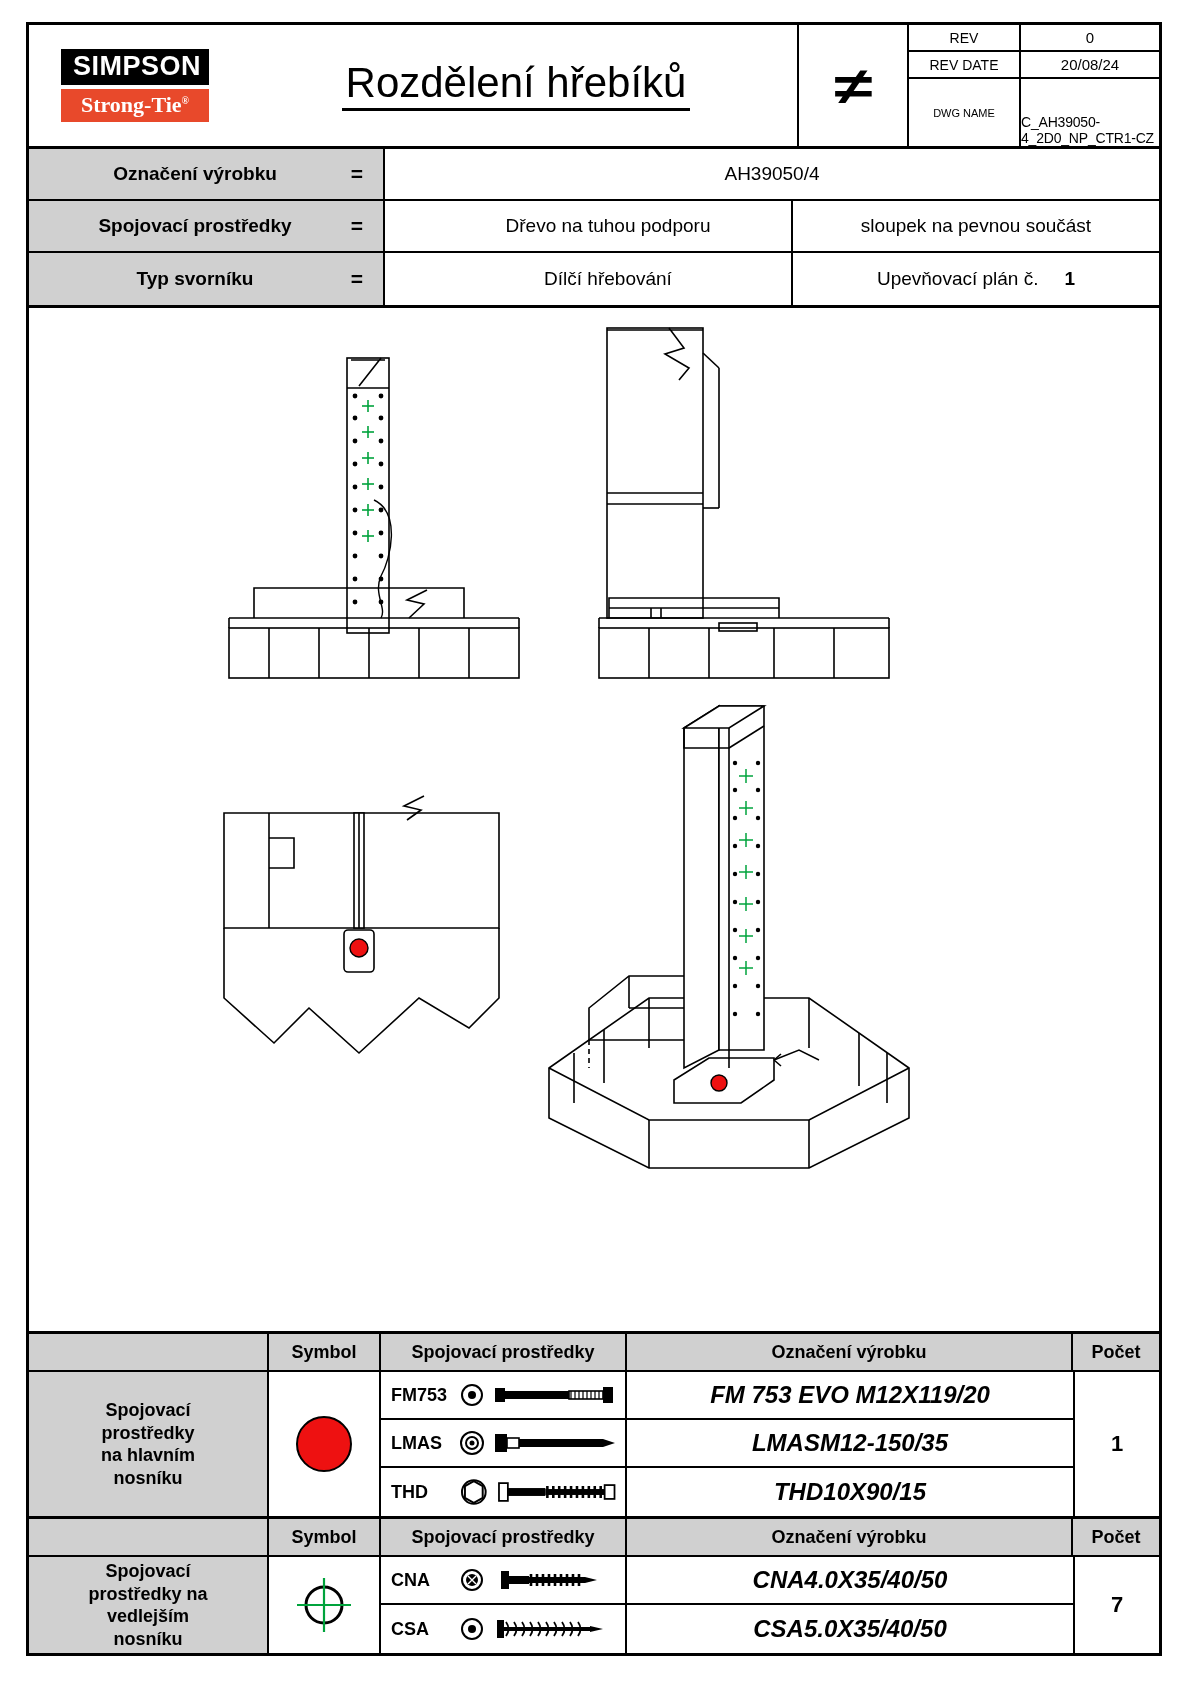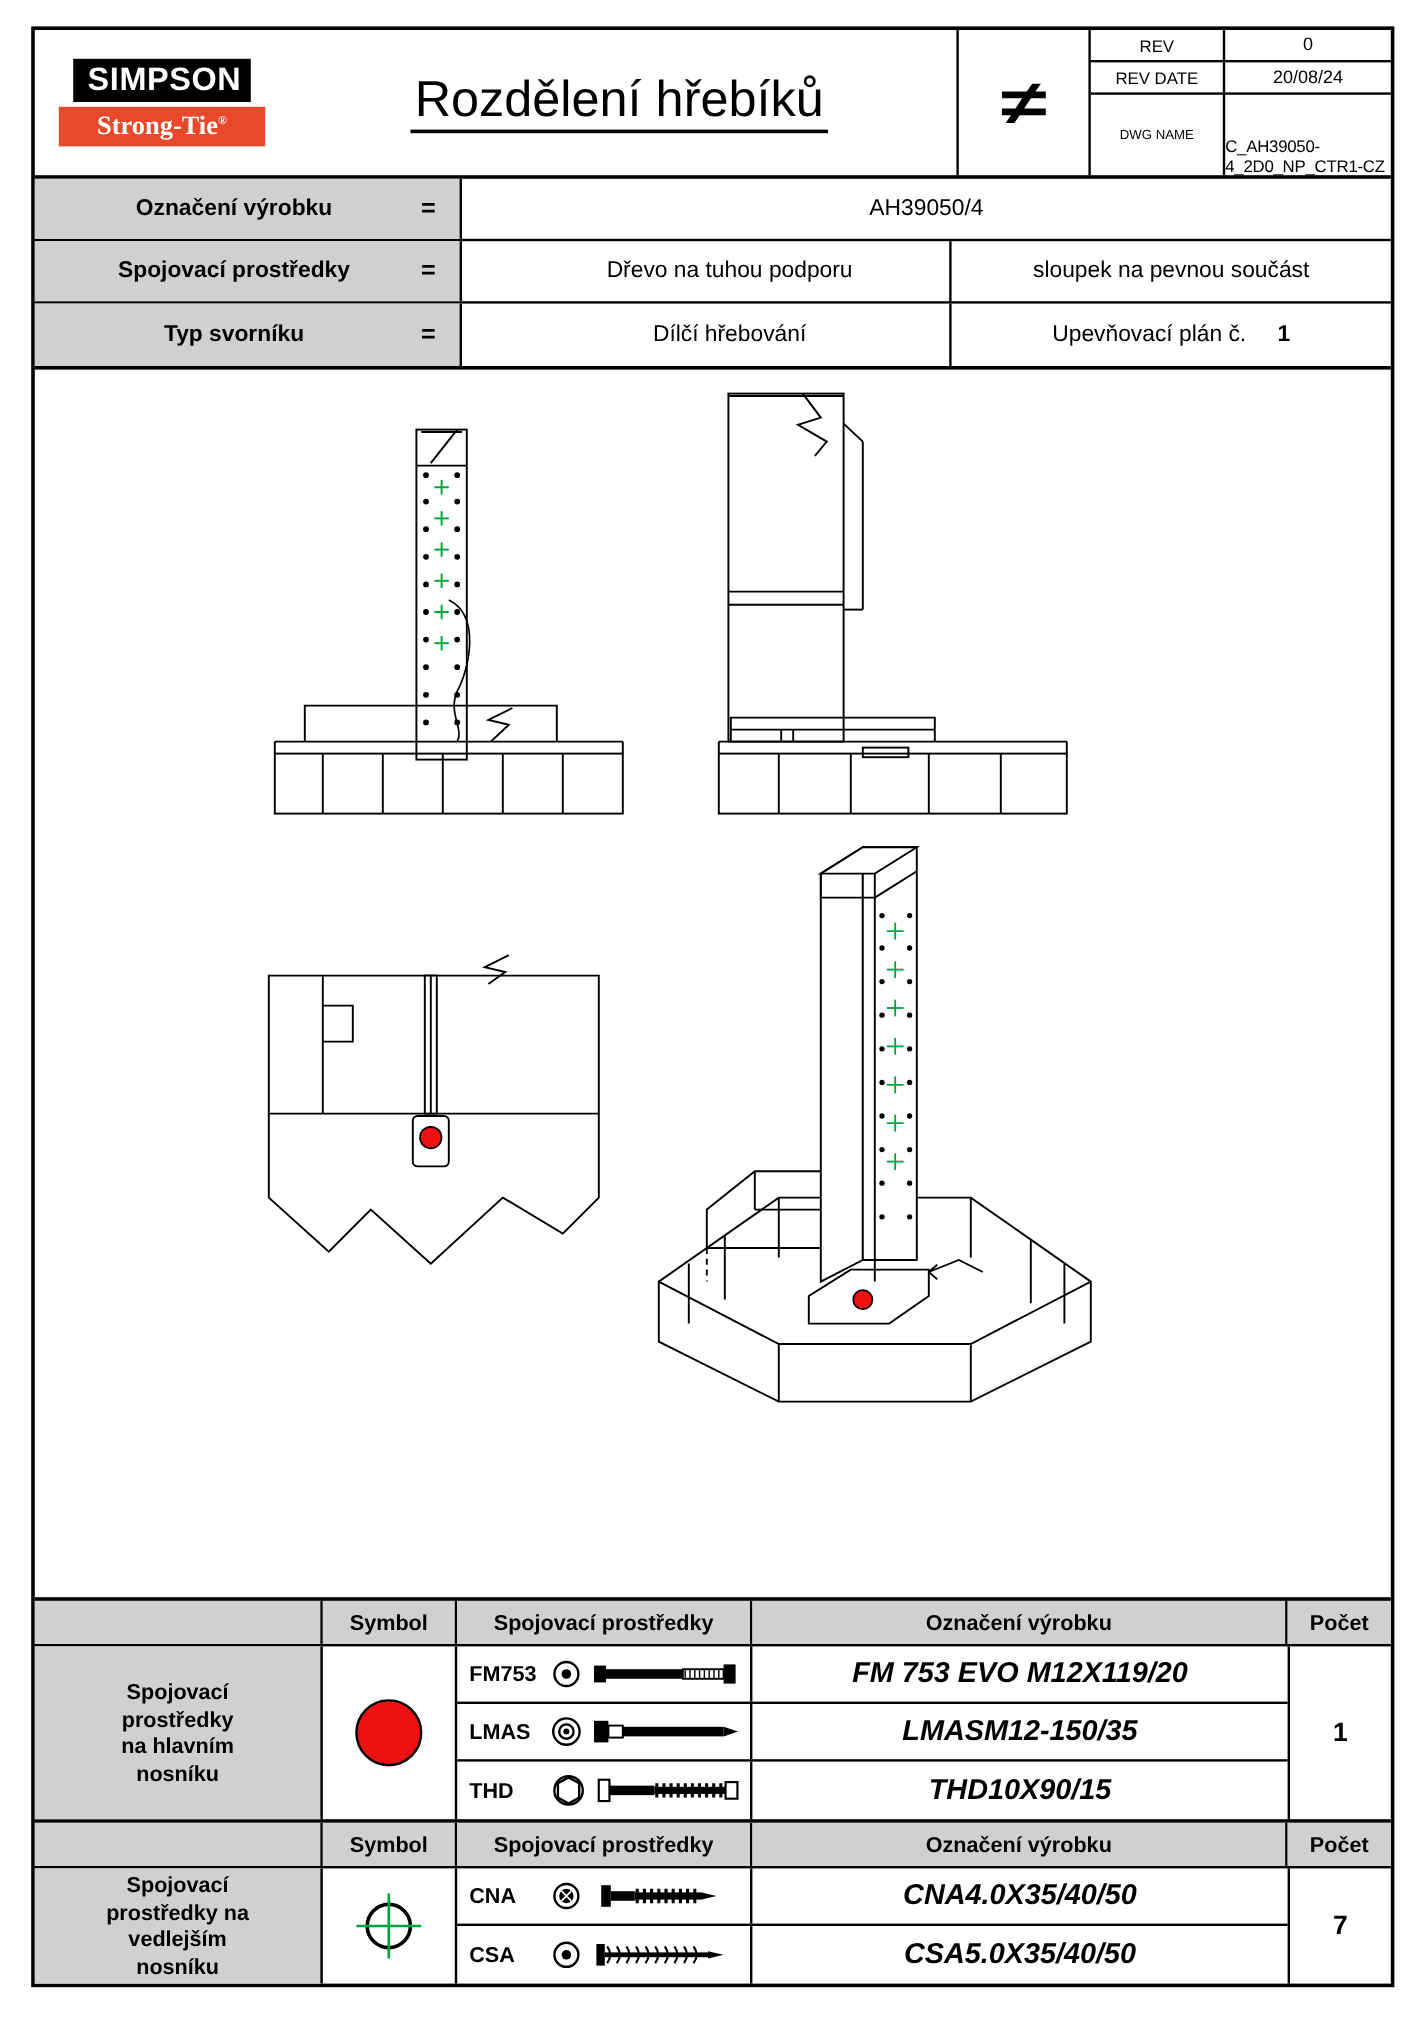--- a/index.html
+++ b/index.html
@@ -53,21 +53,21 @@
     box-sizing: border-box;
     text-align: center;
     font-family: "Liberation Sans", sans-serif;
   }
   .logo-strongtie {
     background: #e8492b;
     color: #fff;
     font-weight: bold;
     font-size: 22px;
     padding: 3px 12px 4px 12px;
-    width: 172px;
+    width: 148px;
     box-sizing: border-box;
     margin-top: 4px;
     text-align: center;
     font-family: "Liberation Serif", serif;
     position: relative;
   }
   .logo-strongtie .reg {
     font-size: 10px;
     vertical-align: super;
   }

